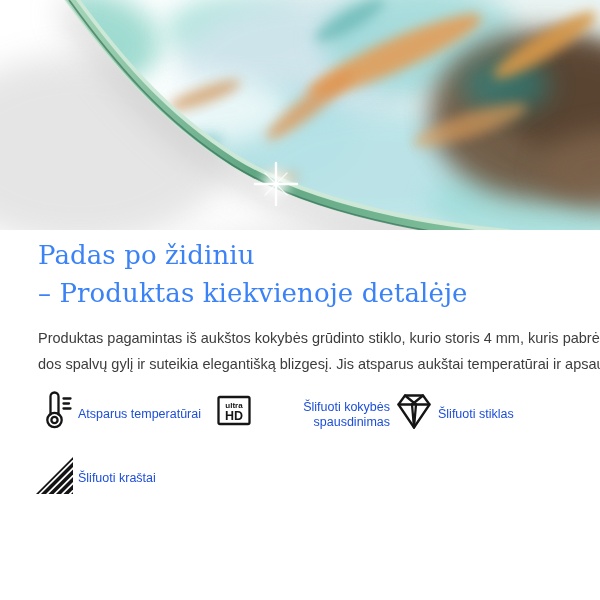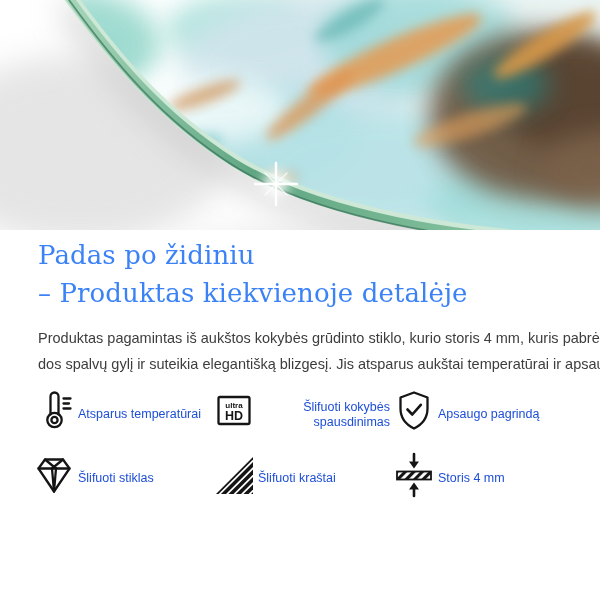--- a/index.html
+++ b/index.html
@@ -145,31 +145,20 @@
       <span class="icon">
         <svg width="48" height="48" viewBox="0 0 48 48">
           <rect x="8.5" y="10" width="31" height="27" rx="1.5" class="fi" stroke-width="2.6"></rect>
           <text x="24" y="21" text-anchor="middle" font-family="Liberation Sans, sans-serif" font-size="8" font-weight="700" fill="#151515">ultra</text>
           <text x="24" y="33" text-anchor="middle" font-family="Liberation Sans, sans-serif" font-size="12.5" font-weight="800" fill="#151515">HD</text>
         </svg>
       </span>
       <span class="label">Šlifuoti kokybės spausdinimas</span>
     </div>
 
-    <div class="feature">
-      <span class="icon">
-        <svg width="48" height="48" viewBox="0 0 48 48">
-          <g class="fi" stroke-width="2.4">
-            <path d="M24 5.5 L37.5 10.5 V21.5 C37.5 31.5 31.5 37.8 24 41.5 C16.5 37.8 10.5 31.5 10.5 21.5 V10.5 Z"></path>
-            <path d="M17.5 22.5 L22.3 27.5 L30.8 17.8" stroke-width="2.6"></path>
-          </g>
-        </svg>
-      </span>
-      <span class="label">Apsaugo pagrindą</span>
-    </div>
 
     <div class="feature">
       <span class="icon">
         <svg width="48" height="48" viewBox="0 0 48 48">
           <g class="fi" stroke-width="2">
             <path d="M15 8.5 H33 L39.5 17.5 L24 40.5 L8.5 17.5 Z"></path>
             <path d="M8.5 17.5 H39.5"></path>
             <path d="M15 8.5 L26 17.5 M33 8.5 L22 17.5"></path>
             <path d="M22 17.5 L24 40.5 M26 17.5 L24 40.5"></path>
           </g>
@@ -192,33 +181,15 @@
             <path d="M15 49 L49 15"></path>
             <path d="M22.5 49 L49 22.5"></path>
             <path d="M30 49 L49 30"></path>
             <path d="M37.5 49 L49 37.5"></path>
           </g>
         </svg>
       </span>
       <span class="label">Šlifuoti kraštai</span>
     </div>
 
-    <div class="feature">
-      <span class="icon">
-        <svg width="48" height="48" viewBox="0 0 48 48">
-          <defs>
-            <pattern id="hatchP" width="6" height="6" patternUnits="userSpaceOnUse" patternTransform="rotate(45)">
-              <rect width="6" height="6" fill="#ffffff"></rect>
-              <rect width="3.1" height="6" fill="#141414"></rect>
-            </pattern>
-          </defs>
-          <rect x="7" y="20.5" width="34" height="8" fill="url(#hatchP)" stroke="#141414" stroke-width="1.8"></rect>
-          <path d="M24 3 v7" stroke="#141414" stroke-width="2.6" stroke-linecap="round"></path>
-          <path d="M24 17.5 L19 10.5 h10 Z" fill="#141414"></path>
-          <path d="M24 45 v-7" stroke="#141414" stroke-width="2.6" stroke-linecap="round"></path>
-          <path d="M24 31.5 L19 38.5 h10 Z" fill="#141414"></path>
-        </svg>
-      </span>
-      <span class="label">Storis 4 mm</span>
-    </div>
 
   </div>
 </div>
 
 </body></html>

